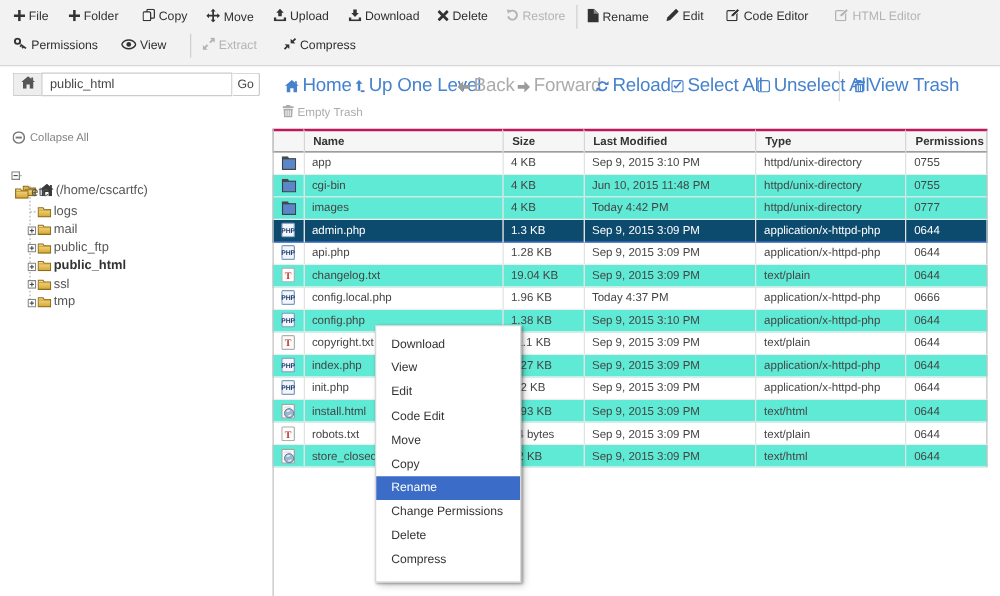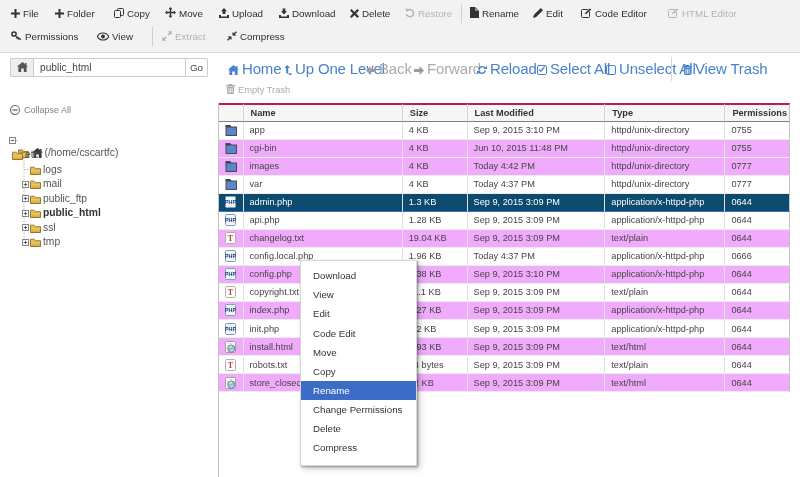--- a/index.html
+++ b/index.html
@@ -40,21 +40,21 @@
 #ftable col.c3{width:137.7px;} #ftable col.c4{width:120.1px;} #ftable col.c5{width:65.6px;}
 #ftable th { height:18.5px; background:#f6f6f6; border-top:2px solid #be185d;
   border-bottom:1px solid #808080; border-left:1px solid #d5d5d5;
   font-weight:700; color:#333; text-align:left; padding:0 0 0 7px; font-size:9.2px; }
 #ftable th.first { border-left:1px solid #c2c2c2; }
 #ftable th.last { border-right:1px solid #c2c2c2; }
 #ftable td { height:18.06px; border-left:1px solid #e2e2e2; border-bottom:1px solid #ededed;
   padding:0 0 0 6px; overflow:hidden; white-space:nowrap; }
 #ftable td.first { border-left:none; padding:0 0 0 6.5px; text-align:left; }
 #ftable td.last { border-right:1px solid #c2c2c2; }
-#ftable tr.alt td { background:#f0abfc; }
+#ftable tr.alt td { background:#5eead4; }
 #ftable tr.sel td { background:#0c4a6e; color:#fff; border-bottom-color:#3b6cc7; }
 #ftable td svg { vertical-align:middle; }
 #emptytrash { position:absolute; left:226px; top:84px; height:12px; line-height:12px;
   font-size:9.3px; color:#ababab; white-space:nowrap; }
 #emptytrash svg { vertical-align:-1px; margin-right:3px; }
 #menu { position:absolute; left:300px; top:259.8px; width:116.5px; background:#fff;
   border:1px solid #d8d8d8; box-shadow:1px 1px 2px rgba(0,0,0,0.35), 3px 3px 6px rgba(0,0,0,0.2); padding:5.5px 0 8px 0; }
 .mi { height:19.1px; line-height:19.1px; font-size:9.7px; color:#333; padding-left:12px; }
 .mi.hl { background:#3b6cc7; color:#fff; }
 </style>
@@ -335,31 +335,20 @@
         <td class="first"><svg width="12" height="11" viewBox="0 0 12 11">
             <path d="M0.5 0h4.8l1.1 2H0.5z" fill="#4a4a4a"></path>
             <rect x="1" y="2" width="10.5" height="8.5" fill="#5b87c9" stroke="#3c3e40" stroke-width="0.9"></rect>
           </svg></td>
         <td>images</td>
         <td>4 KB</td>
         <td>Today 4:42 PM</td>
         <td>httpd/unix-directory</td>
         <td class="last">0777</td>
       </tr>
-      <tr class="">
-        <td class="first"><svg width="12" height="11" viewBox="0 0 12 11">
-            <path d="M0.5 0h4.8l1.1 2H0.5z" fill="#4a4a4a"></path>
-            <rect x="1" y="2" width="10.5" height="8.5" fill="#5b87c9" stroke="#3c3e40" stroke-width="0.9"></rect>
-          </svg></td>
-        <td>var</td>
-        <td>4 KB</td>
-        <td>Today 4:37 PM</td>
-        <td>httpd/unix-directory</td>
-        <td class="last">0777</td>
-      </tr>
       <tr class="sel">
         <td class="first"><svg width="11" height="12" viewBox="0 0 11 12">
             <rect x="0.5" y="0.5" width="10" height="11" rx="1" fill="#f2f6fb" stroke="#7e9cc0"></rect>
             <text x="5.5" y="8" font-size="5.4" font-weight="bold" fill="#1d3a6e" text-anchor="middle" font-family="Liberation Sans">PHP</text>
           </svg></td>
         <td>admin.php</td>
         <td>1.3 KB</td>
         <td>Sep 9, 2015 3:09 PM</td>
         <td>application/x-httpd-php</td>
         <td class="last">0644</td>

